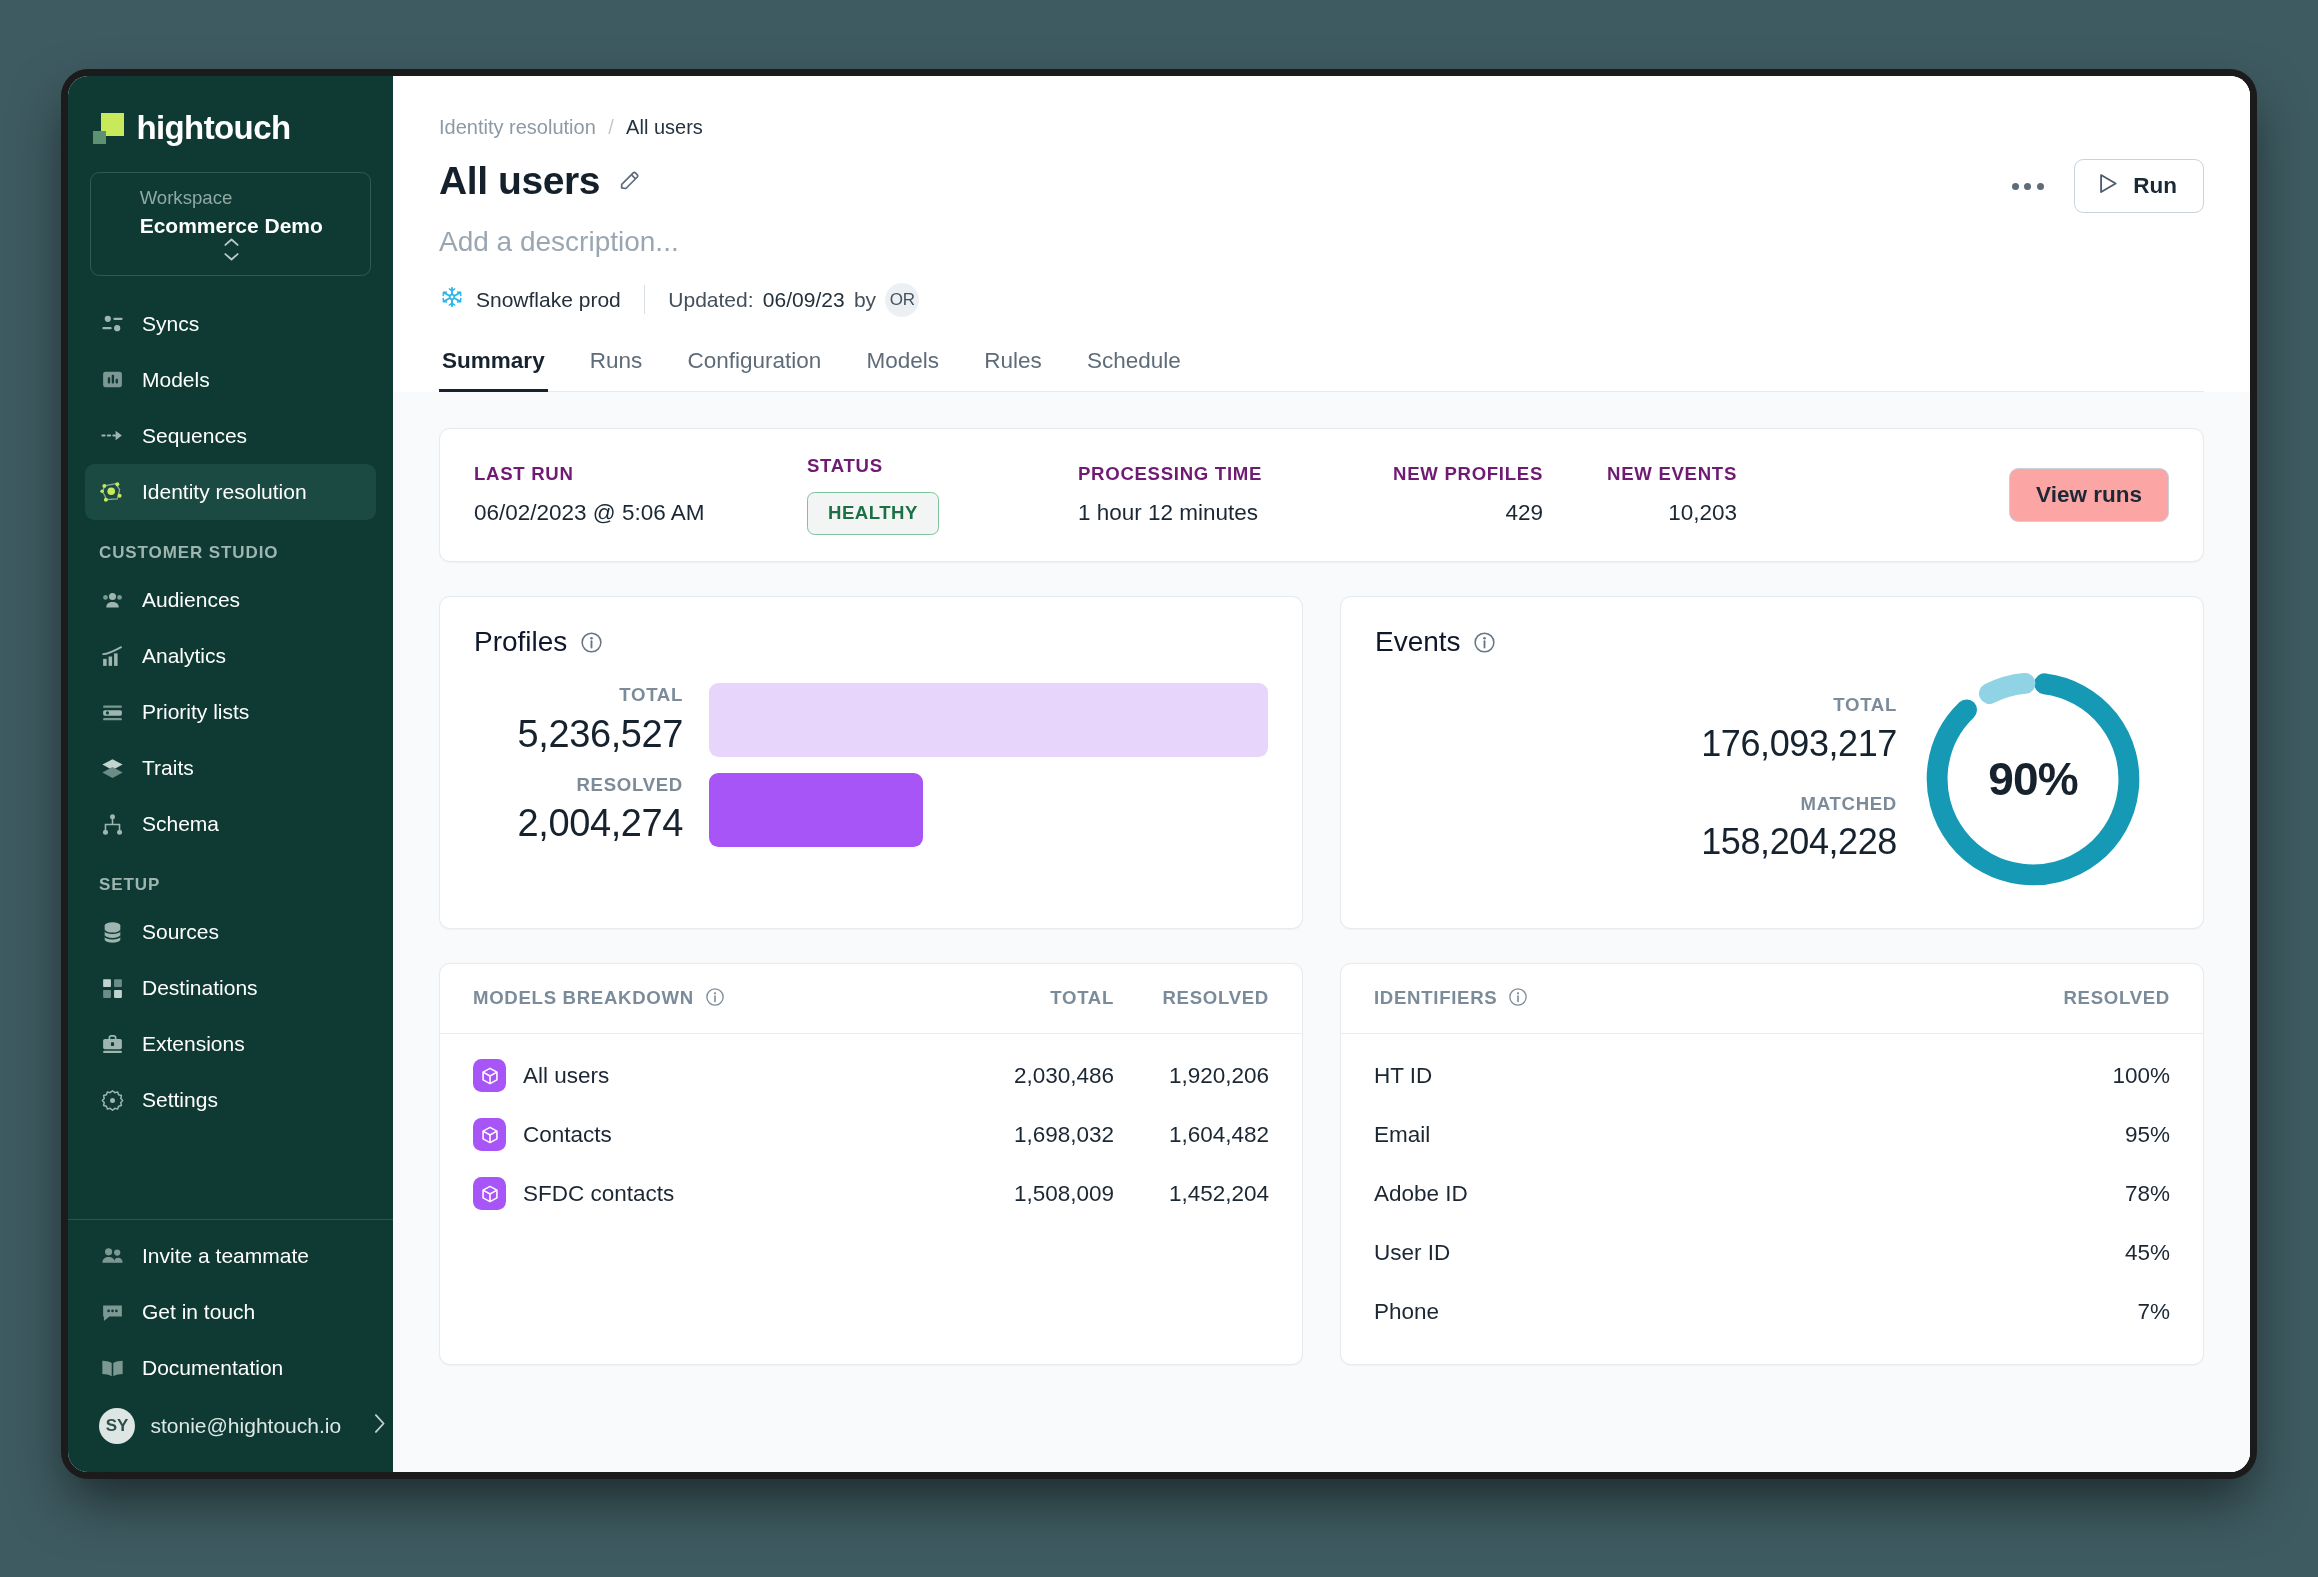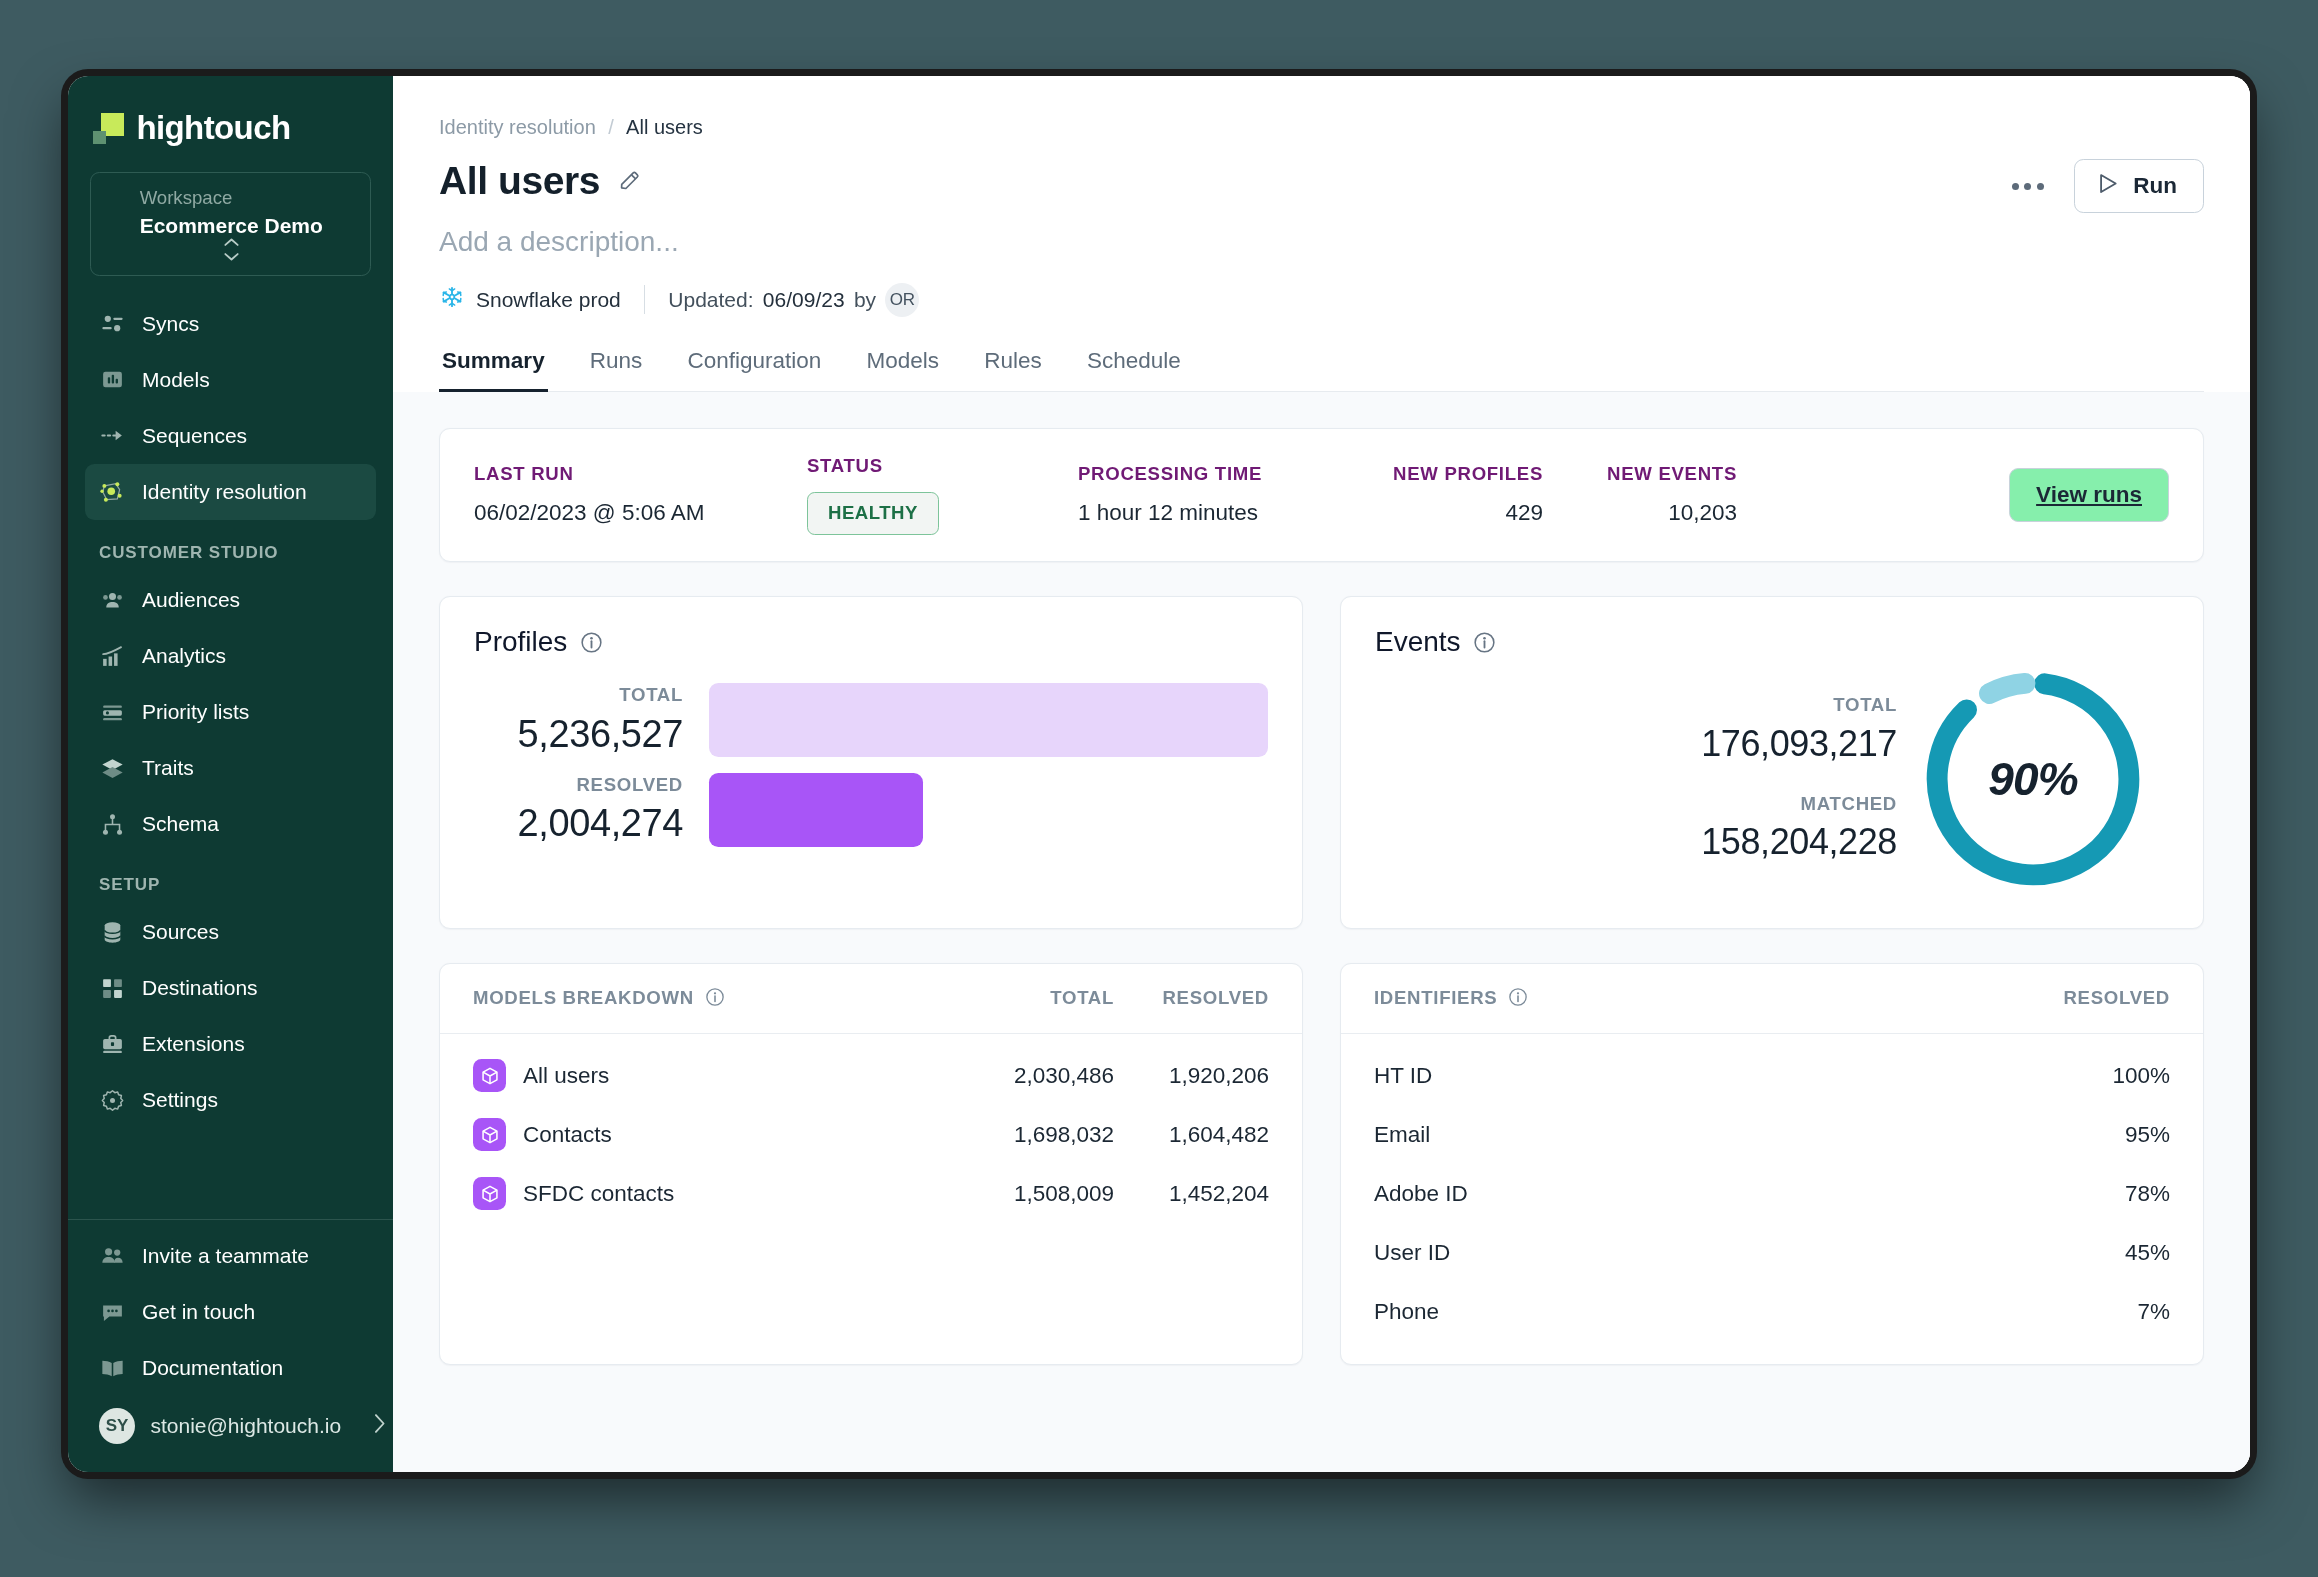--- a/index.html
+++ b/index.html
@@ -222,26 +222,25 @@
     border: 1.4px solid #7DC49A;
     background: #F2F5F3;
     color: #1D7046;
     font-size: 18.6px; font-weight: 600; letter-spacing: 0.5px;
     border-radius: 7.7px;
     padding: 9.3px 20px;
   }
   .lr-btnwrap { margin-left: auto; }
   .viewruns-btn {
     border: 1.4px solid #C8D2DB;
-    background: #86efac;
+    background: #fca5a5;
     border-radius: 9.3px;
     padding: 13px 26px;
     font-size: 22.5px; font-weight: 600; color: #1B2836;
     cursor: pointer;
-    text-decoration: underline;
   }
 
   .grid2 { display: grid; grid-template-columns: 1fr 1fr; gap: 37px; margin-top: 34px; }
 
   .card-title { display: flex; align-items: center; gap: 12.4px; font-size: 28px; color: #0f172a; }
   .info-icon { width: 23px; height: 23px; display:flex; }
 
   
   .profiles-card { padding: 29.4px 34px 37px 34px; height: 333px; }
   .bars { margin-top: 25px; }
@@ -260,21 +259,21 @@
   .events-body { display: flex; align-items: center; margin-top: 4.6px; }
   .events-nums { flex: 1 1 auto; padding-right: 20px; }
   .ev-block { text-align: right; }
   .ev-block + .ev-block { margin-top: 28px; }
   .ev-cap { font-size: 18.6px; font-weight: 700; letter-spacing: 0.7px; color: #7C8B99; }
   .ev-num { font-size: 36px; color: #16222E; margin-top: 6.2px; letter-spacing: -0.4px; }
   .donut-wrap { position: relative; width: 232px; height: 232px; flex: 0 0 232px; margin-right: 20px; }
   .donut-pct {
     position: absolute; inset: 0;
     display: flex; align-items: center; justify-content: center;
-    font-size: 46px; font-weight: 600; color: #16222E; letter-spacing: -0.8px; font-style: italic;
+    font-size: 46px; font-weight: 600; color: #16222E; letter-spacing: -0.8px;
   }
 
   
   .tbl-head {
     display: flex; align-items: center;
     padding: 23px 33px;
     border-bottom: 1.2px solid #E9EDF1;
     font-size: 18.6px; font-weight: 700; letter-spacing: 0.7px; color: #7C8B99;
   }
   .tbl-head .t-name { display: flex; align-items: center; gap: 11px; flex: 1 1 auto; }

